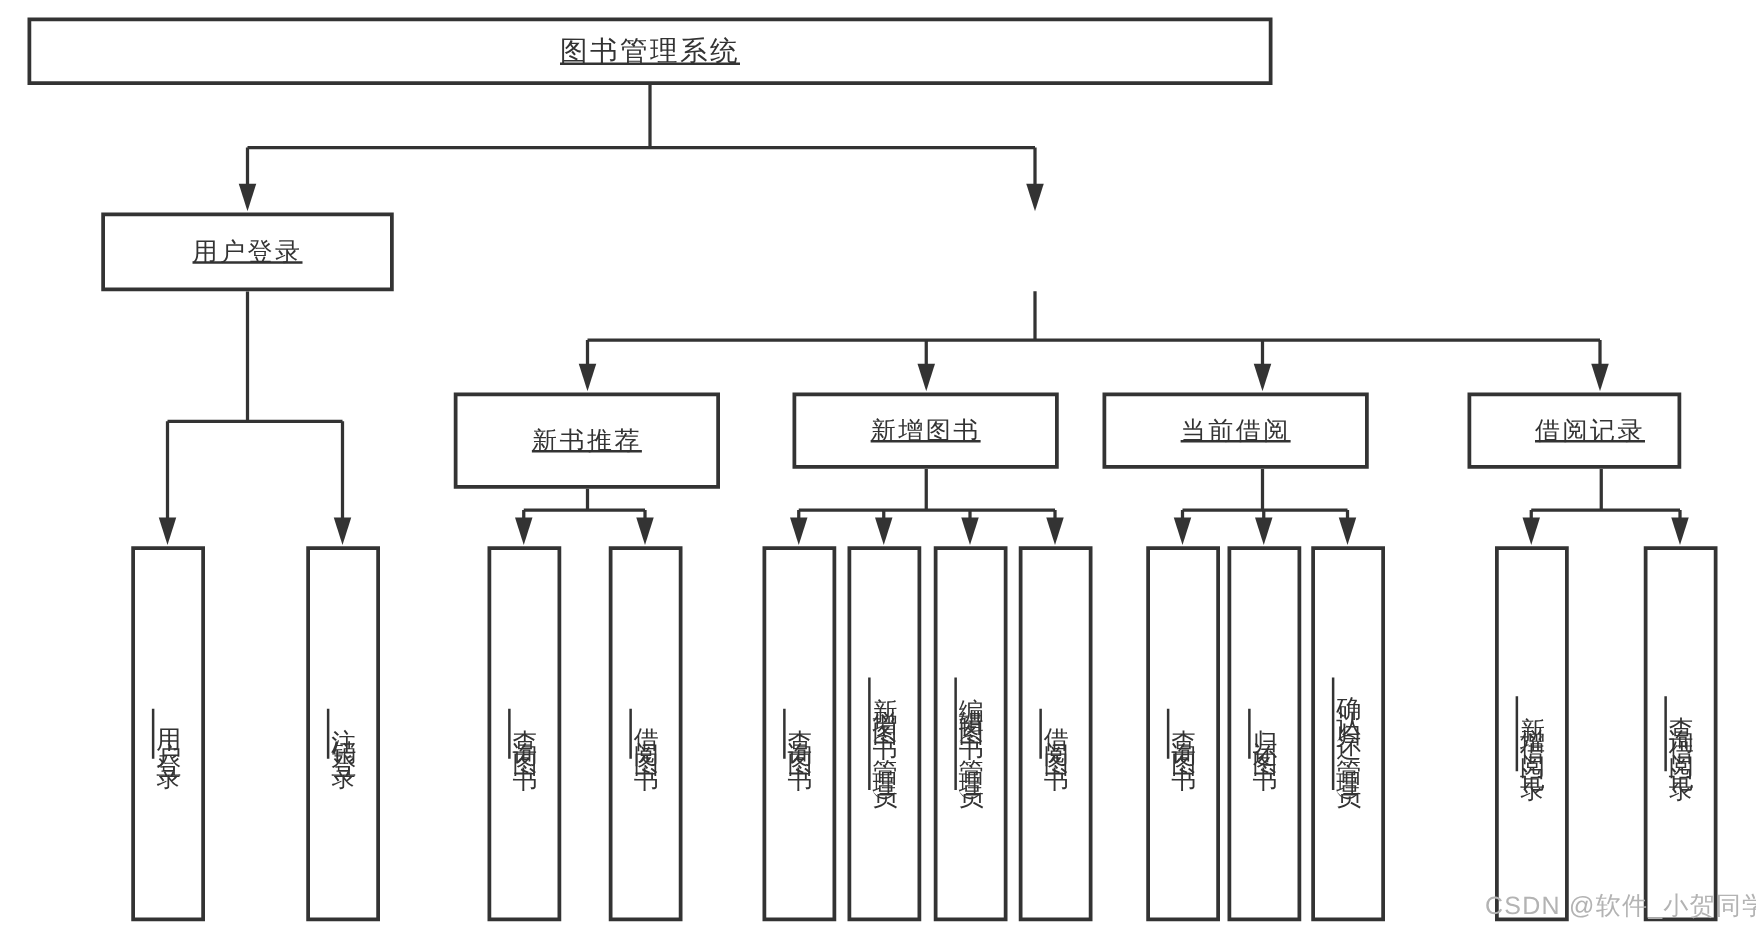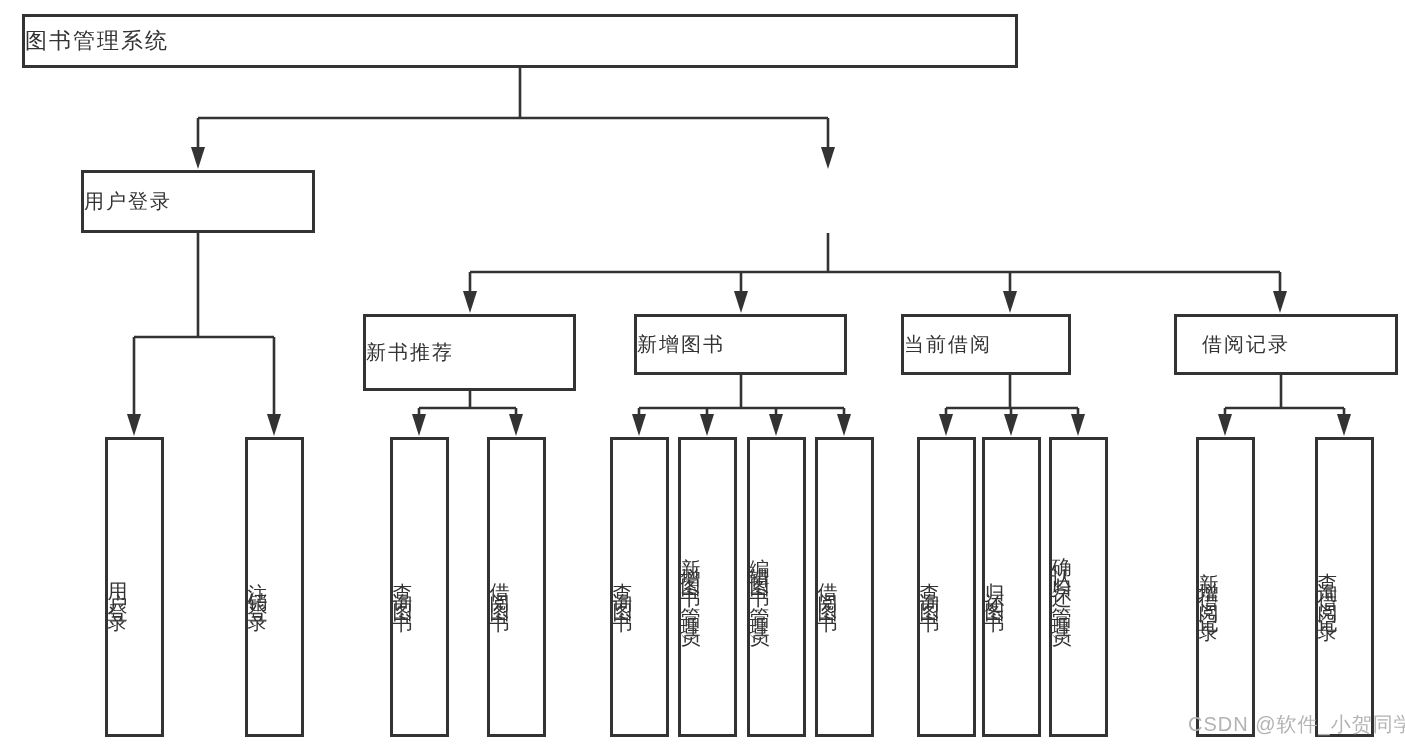--- a/index.html
+++ b/index.html
@@ -10,22 +10,23 @@
   .stage{
     position:relative; width:1405px; height:747px; background:#ffffff;
     font-family:"Liberation Sans","DejaVu Sans",sans-serif; overflow:hidden;
   }
   .connectors{position:absolute;left:0;top:0;width:1405px;height:747px;}
   .connectors path{stroke:var(--line,#333);stroke-width:2.6;fill:none;}
   .connectors polygon{fill:var(--line,#333);stroke:none;}
   .node{
     position:absolute; box-sizing:border-box;
     border:3px solid var(--box-border,#333); background:var(--box-fill,#fff);
-    display:flex; align-items:center; 
+    display:flex; align-items:center; justify-content:center;
     color:var(--text,#333);
+    text-decoration:underline;
   }
   .hlabel{font-size:20px; letter-spacing:2px; white-space:nowrap;}
   .root-label{font-size:22px;}
   .vlabel{
     writing-mode:vertical-rl; text-orientation:mixed;
     font-size:20px; line-height:1; letter-spacing:10px; white-space:nowrap;
   }
   .watermark{
     position:absolute; left:1188px; top:711px; font-size:20px;
     color:var(--watermark,#b3b3b3); white-space:nowrap; letter-spacing:1px;
@@ -79,24 +80,24 @@
   <div class="node" style="left:81px;top:170px;width:234px;height:63px;">
     <span class="hlabel">用户登录</span>
   </div>
 
   <div class="node" style="left:363px;top:314px;width:213px;height:77px;">
     <span class="hlabel">新书推荐</span>
   </div>
   <div class="node" style="left:634px;top:314px;width:213px;height:61px;">
     <span class="hlabel">新增图书</span>
   </div>
-  <div class="node" style="left:901px;top:314px;width:170px;height:61px;">
+  <div class="node" style="left:882px;top:314px;width:213px;height:61px;">
     <span class="hlabel">当前借阅</span>
   </div>
-  <div class="node" style="left:1174px;top:314px;width:224px;height:61px;padding-left:25px;">
+  <div class="node" style="left:1174px;top:314px;width:171px;height:61px;padding-left:25px;">
     <span class="hlabel">借阅记录</span>
   </div>
 
   <div class="node" style="left:105px;top:437px;width:59px;height:300px;">
     <span class="vlabel">用户登录</span>
   </div>
   <div class="node" style="left:245px;top:437px;width:59px;height:300px;">
     <span class="vlabel">注销登录</span>
   </div>
 

